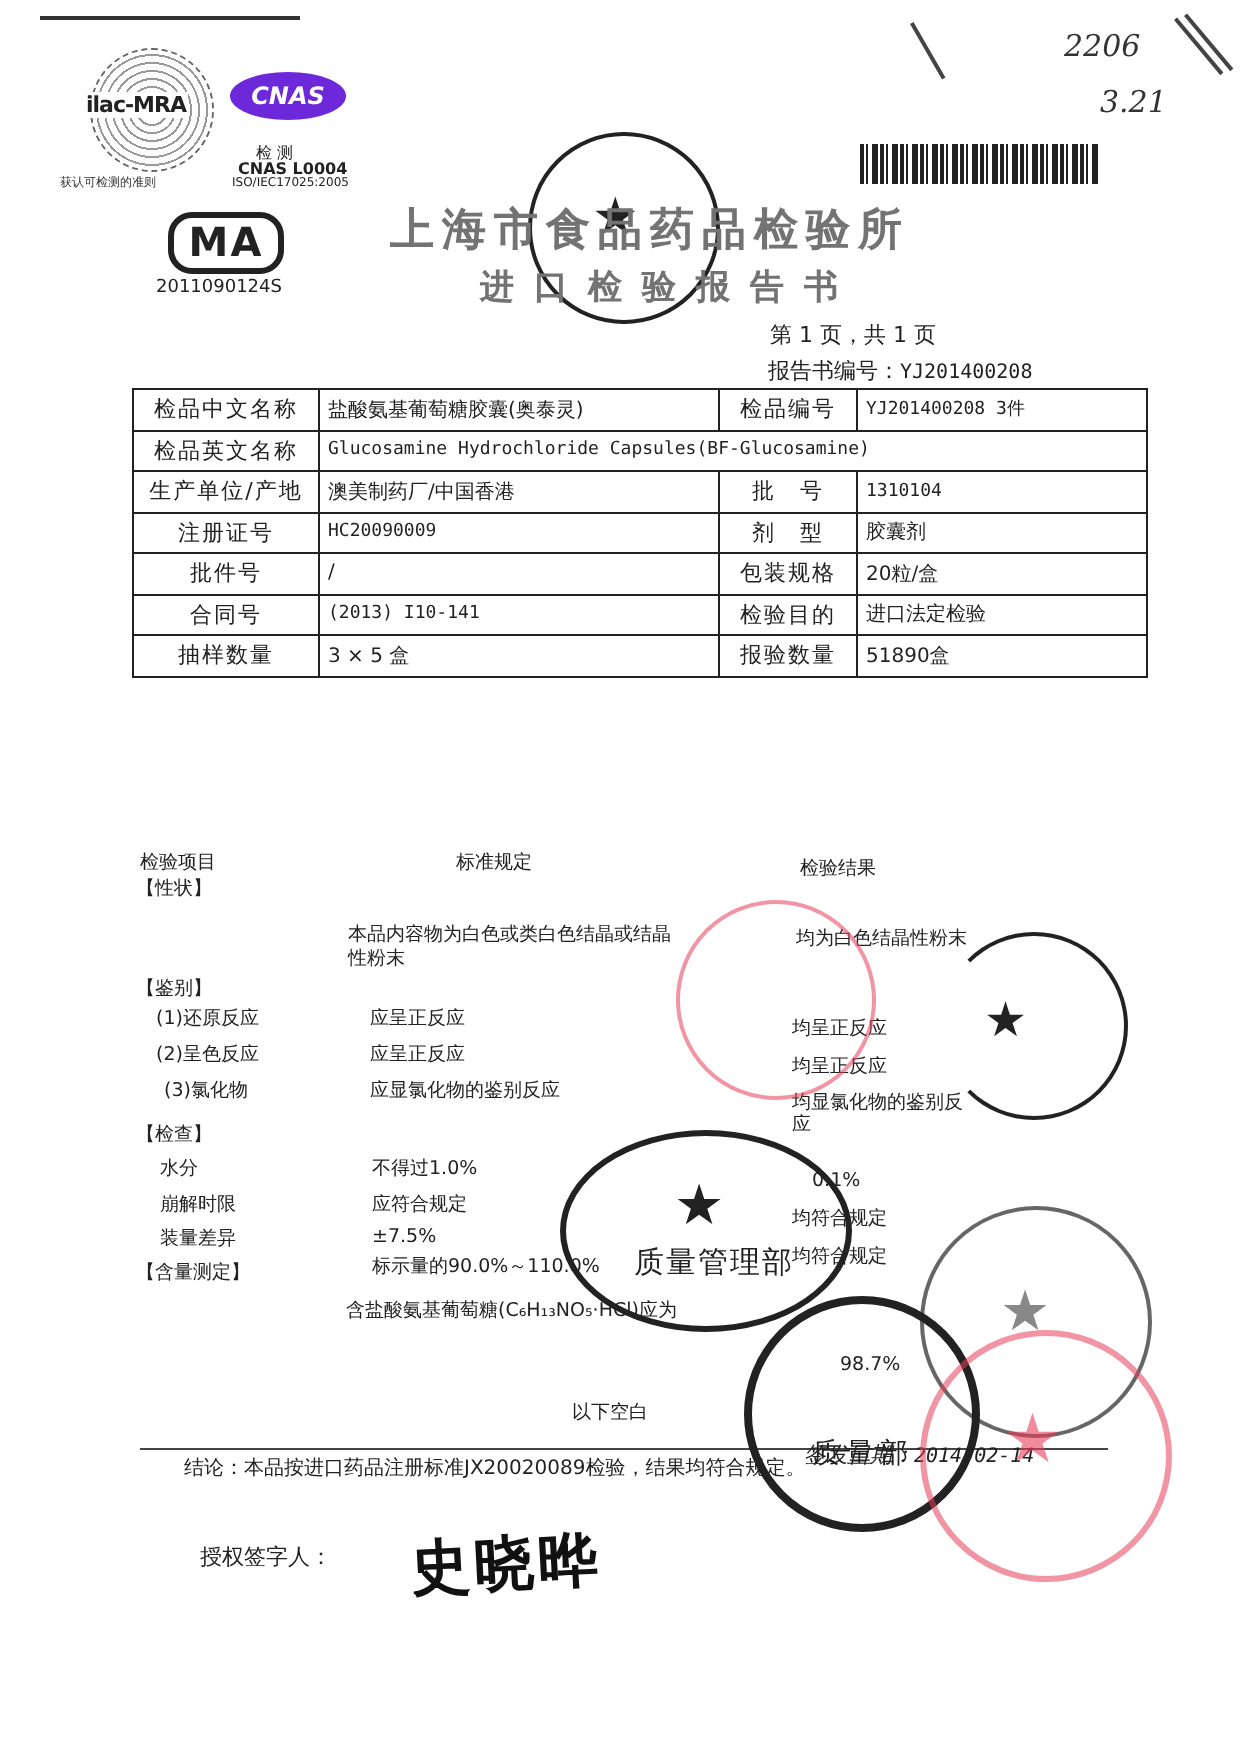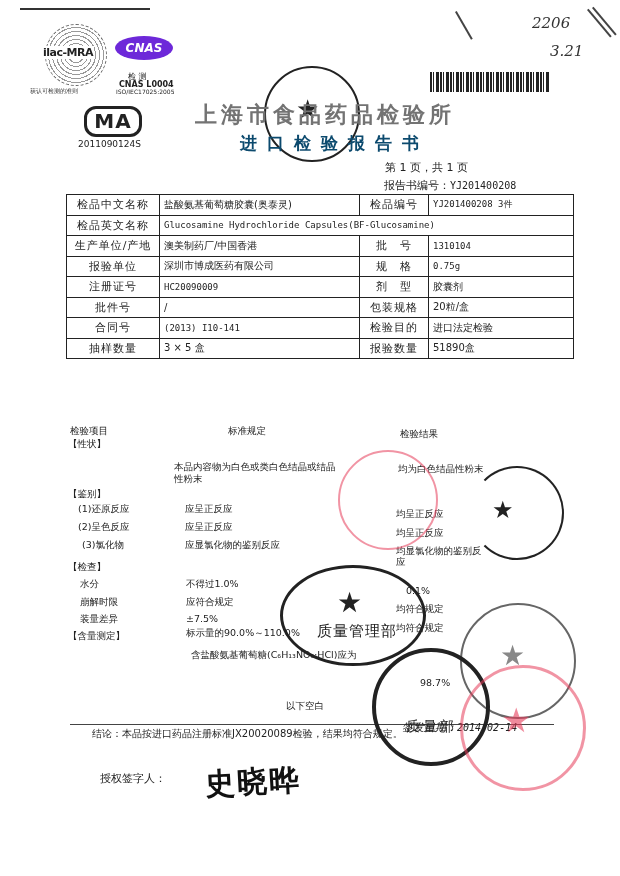--- a/index.html
+++ b/index.html
@@ -17,21 +17,21 @@
         font-size:12px;font-weight:bold;font-style:italic;text-align:center;line-height:24px;}
   .cnas-sub1{left:128px;top:71px;font-size:8px;}
   .cnas-sub2{left:119px;top:80px;font-size:8px;font-weight:bold;}
   .cnas-sub3{left:116px;top:88px;font-size:6px;}
   .ma{left:84px;top:106px;width:52px;height:25px;border:3px solid #222;border-radius:12px;
       font-size:20px;font-weight:bold;text-align:center;line-height:25px;letter-spacing:1px;}
   .ma-num{left:78px;top:139px;font-size:9px;}
   .barcode{left:430px;top:72px;width:120px;height:20px;
            background:repeating-linear-gradient(90deg,#222 0 2px,#fff 2px 3px,#222 3px 4px,#fff 4px 6px,#222 6px 9px,#fff 9px 10px);}
   .title1{left:195px;top:100px;font-size:22px;font-weight:bold;letter-spacing:4px;color:#737373;}
-  .title2{left:240px;top:132px;font-size:17px;font-weight:bold;letter-spacing:10px;color:#0c4a6e;}
+  .title2{left:240px;top:132px;font-size:17px;font-weight:bold;letter-spacing:10px;color:#737373;}
   .pageinfo{left:385px;top:160px;font-size:11px;}
   .reportno{left:384px;top:178px;font-size:11px;}
   
   table.info{position:absolute;left:66px;top:194px;width:508px;border-collapse:collapse;font-size:10px;}
   table.info td{border:1px solid #222;height:19.5px;padding:0 4px;white-space:nowrap;}
   table.info td.lbl{width:84px;text-align:center;font-size:11px;letter-spacing:1px;}
   table.info td.lbl2{width:60px;text-align:center;font-size:11px;letter-spacing:1px;}
   table.info td.mono{font-family:"DejaVu Sans Mono",monospace;font-size:9px;}
   
   .res{font-size:9.5px;}
@@ -86,26 +86,20 @@
     <td class="lbl">检品英文名称</td>
     <td class="mono" colspan="3">Glucosamine Hydrochloride Capsules(BF-Glucosamine)</td>
   </tr>
   <tr>
     <td class="lbl">生产单位/产地</td>
     <td>澳美制药厂/中国香港</td>
     <td class="lbl2">批　号</td>
     <td class="mono">1310104</td>
   </tr>
   <tr>
-    <td class="lbl">报验单位</td>
-    <td>深圳市博成医药有限公司</td>
-    <td class="lbl2">规　格</td>
-    <td class="mono">0.75g</td>
-  </tr>
-  <tr>
     <td class="lbl">注册证号</td>
     <td class="mono">HC20090009</td>
     <td class="lbl2">剂　型</td>
     <td>胶囊剂</td>
   </tr>
   <tr>
     <td class="lbl">批件号</td>
     <td>/</td>
     <td class="lbl2">包装规格</td>
     <td>20粒/盒</td>
@@ -151,21 +145,21 @@
 <div class="abs res" style="left:186px;top:578px;">不得过1.0%</div>
 <div class="abs res" style="left:406px;top:585px;">0.1%</div>
 <div class="abs res" style="left:80px;top:596px;">崩解时限</div>
 <div class="abs res" style="left:186px;top:596px;">应符合规定</div>
 <div class="abs res" style="left:396px;top:603px;">均符合规定</div>
 <div class="abs res" style="left:80px;top:613px;">装量差异</div>
 <div class="abs res" style="left:186px;top:613px;">±7.5%</div>
 <div class="abs res" style="left:396px;top:622px;">均符合规定</div>
 
 <div class="abs sec" style="left:68px;top:630px;">【含量测定】</div>
-<div class="abs res" style="left:191px;top:649px;">含盐酸氨基葡萄糖(C₆H₁₃NO₅·HCl)应为</div>
+<div class="abs res" style="left:173px;top:649px;">含盐酸氨基葡萄糖(C₆H₁₃NO₅·HCl)应为</div>
 <div class="abs res" style="left:186px;top:627px;">标示量的90.0%～110.0%</div>
 <div class="abs res" style="left:420px;top:677px;">98.7%</div>
 <div class="abs res" style="left:286px;top:700px;">以下空白</div>
 
 <div class="abs hr" style="left:70px;top:724px;width:484px;"></div>
 <div class="abs res" style="left:92px;top:727px;font-size:10px;">结论：本品按进口药品注册标准JX20020089检验，结果均符合规定。</div>
 <div class="abs res" style="left:100px;top:751px;font-size:11px;margin-top:20px;">授权签字人：</div>
 <div class="abs sig" style="left:205px;top:762px;">史晓晔</div>
 <div class="abs res" style="left:402px;top:720px;font-size:11px;font-style:italic;"><span>签发日期：</span><span style="font-family:'DejaVu Sans Mono',monospace;font-size:10px;">2014-02-14</span></div>
 

